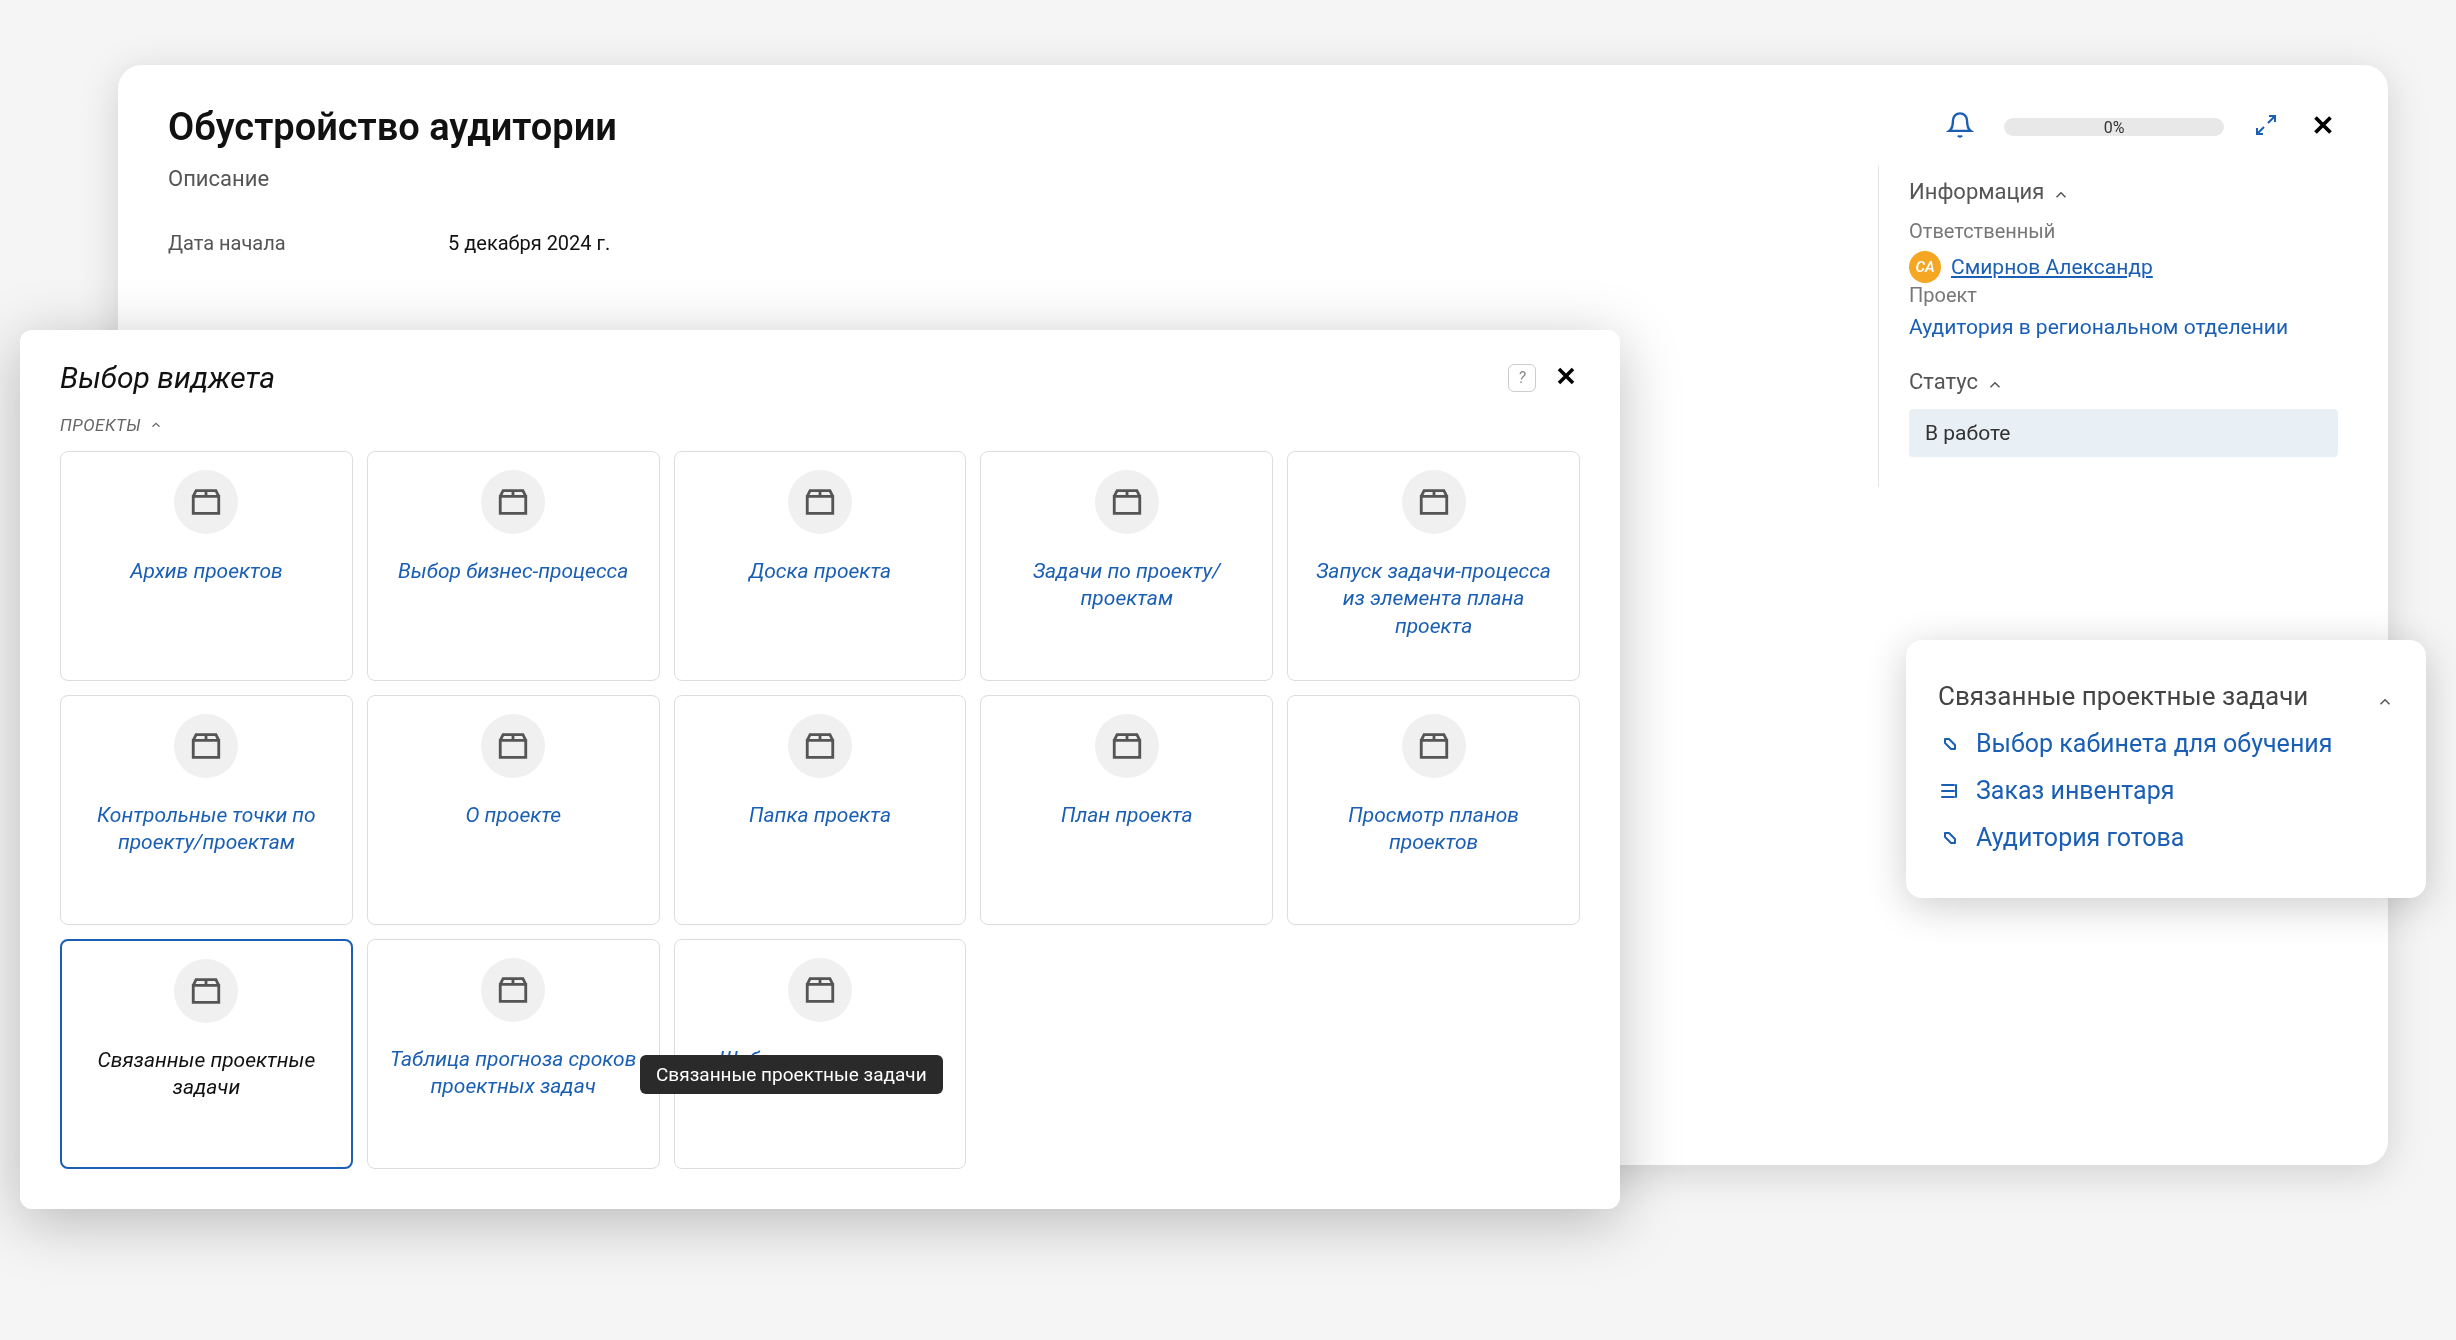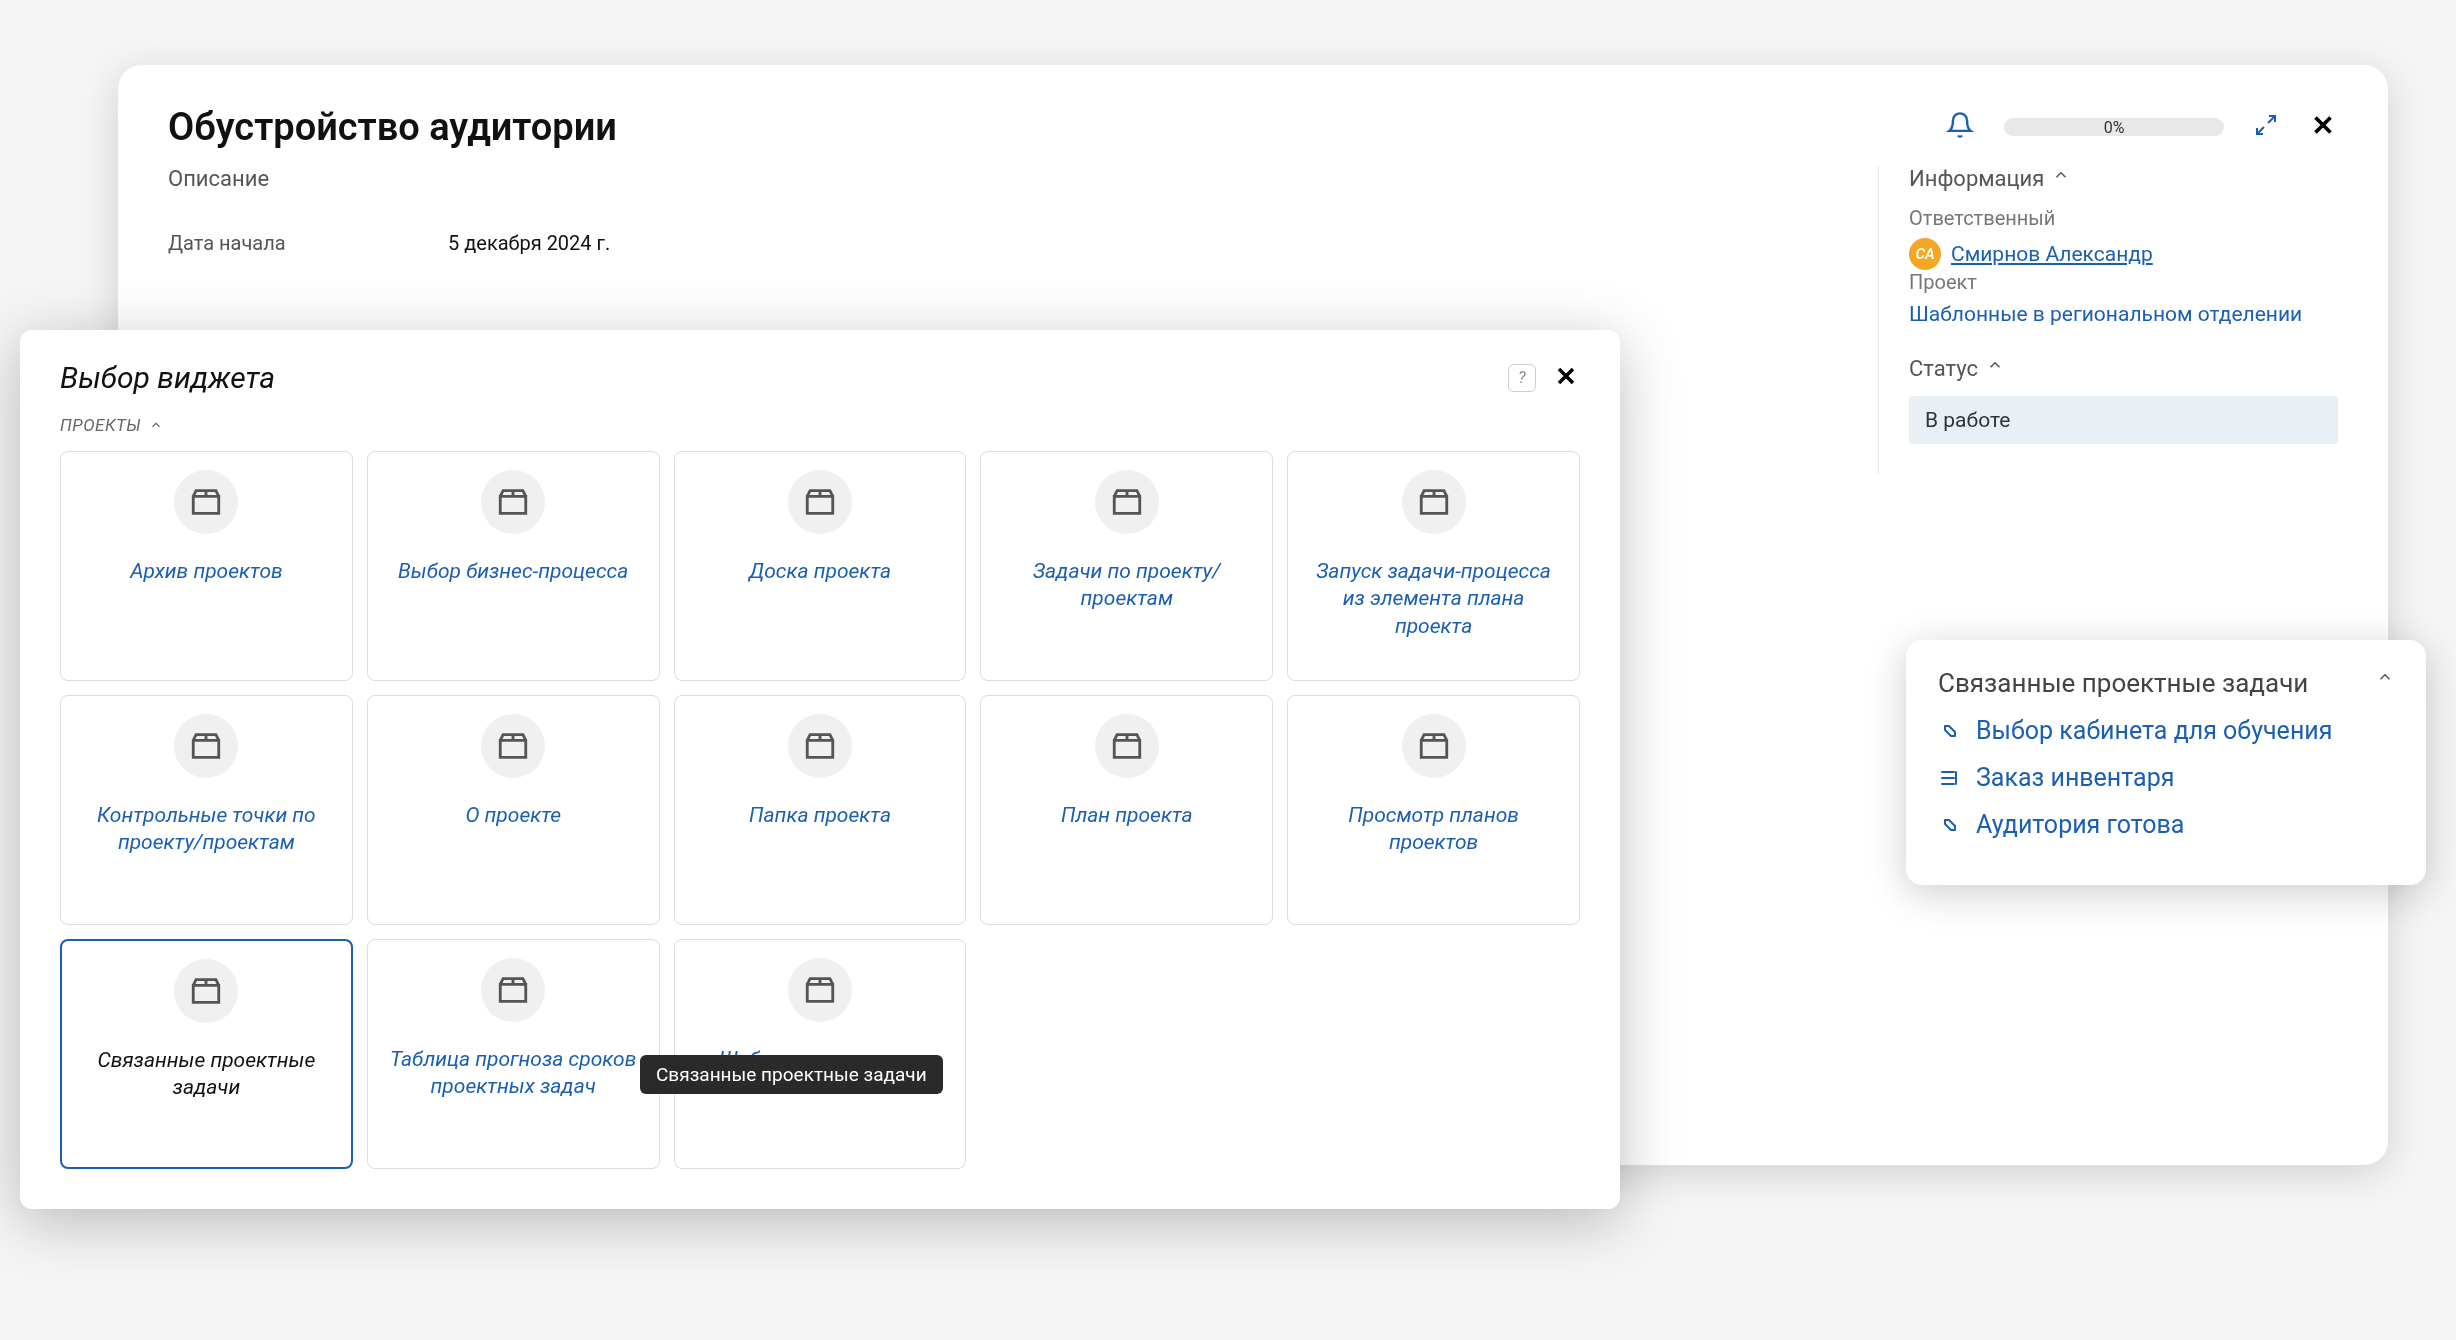--- a/index.html
+++ b/index.html
@@ -90,26 +90,27 @@
 .task-sidebar {
   width: 460px;
   border-left: 1px solid #e5e5e5;
   padding-left: 30px;
 }
 .section {
   margin-bottom: 30px;
 }
 .section-header {
   display: flex;
-  align-items: flex-start;
+  align-items: flex-end;
   gap: 8px;
   font-size: 22px;
   color: #555;
   margin-bottom: 15px;
   cursor: pointer;
+  margin-top: 13px;
 }
 .section-header svg { width: 18px; height: 18px; stroke: #555; stroke-width: 2; fill: none; }
 .sub-label {
   font-size: 20px;
   color: #777;
   margin-bottom: 8px;
 }
 .avatar-row {
   display: flex;
   align-items: center;
@@ -330,21 +331,21 @@
           <svg viewBox="0 0 24 24">
               <path d="M18 15l-6-6-6 6"></path>
             </svg>
         </div>
         <div class="sub-label">Ответственный</div>
         <div class="avatar-row">
           <div class="avatar">СА</div>
           <span class="link">Смирнов Александр</span>
         </div>
         <div class="sub-label" style="">Проект</div>
-        <div class="project-link">Шаблонные в региональном отделении</div>
+        <div class="project-link">Аудитория в региональном отделении</div>
       </div>
 
       <div class="section">
         <div class="section-header">
           <span>Статус</span>
           <svg viewBox="0 0 24 24">
               <path d="M18 15l-6-6-6 6"></path>
             </svg>
         </div>
         <div class="status-value">В работе</div>

